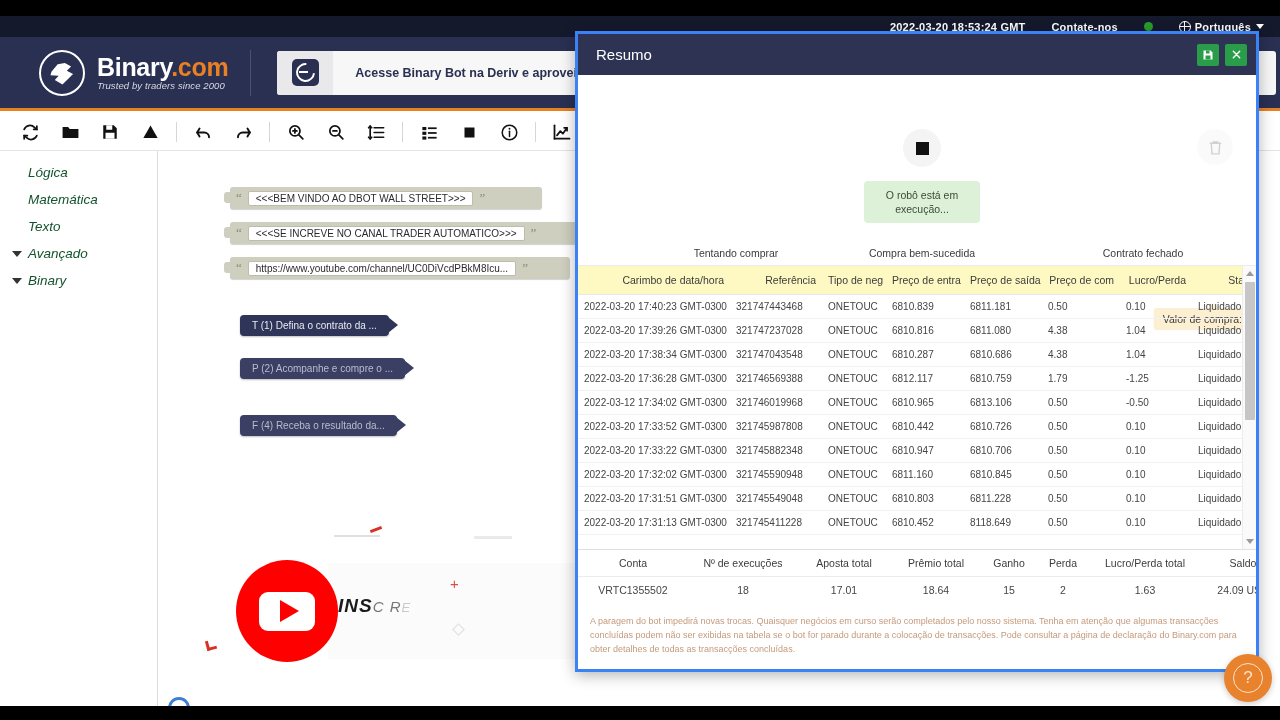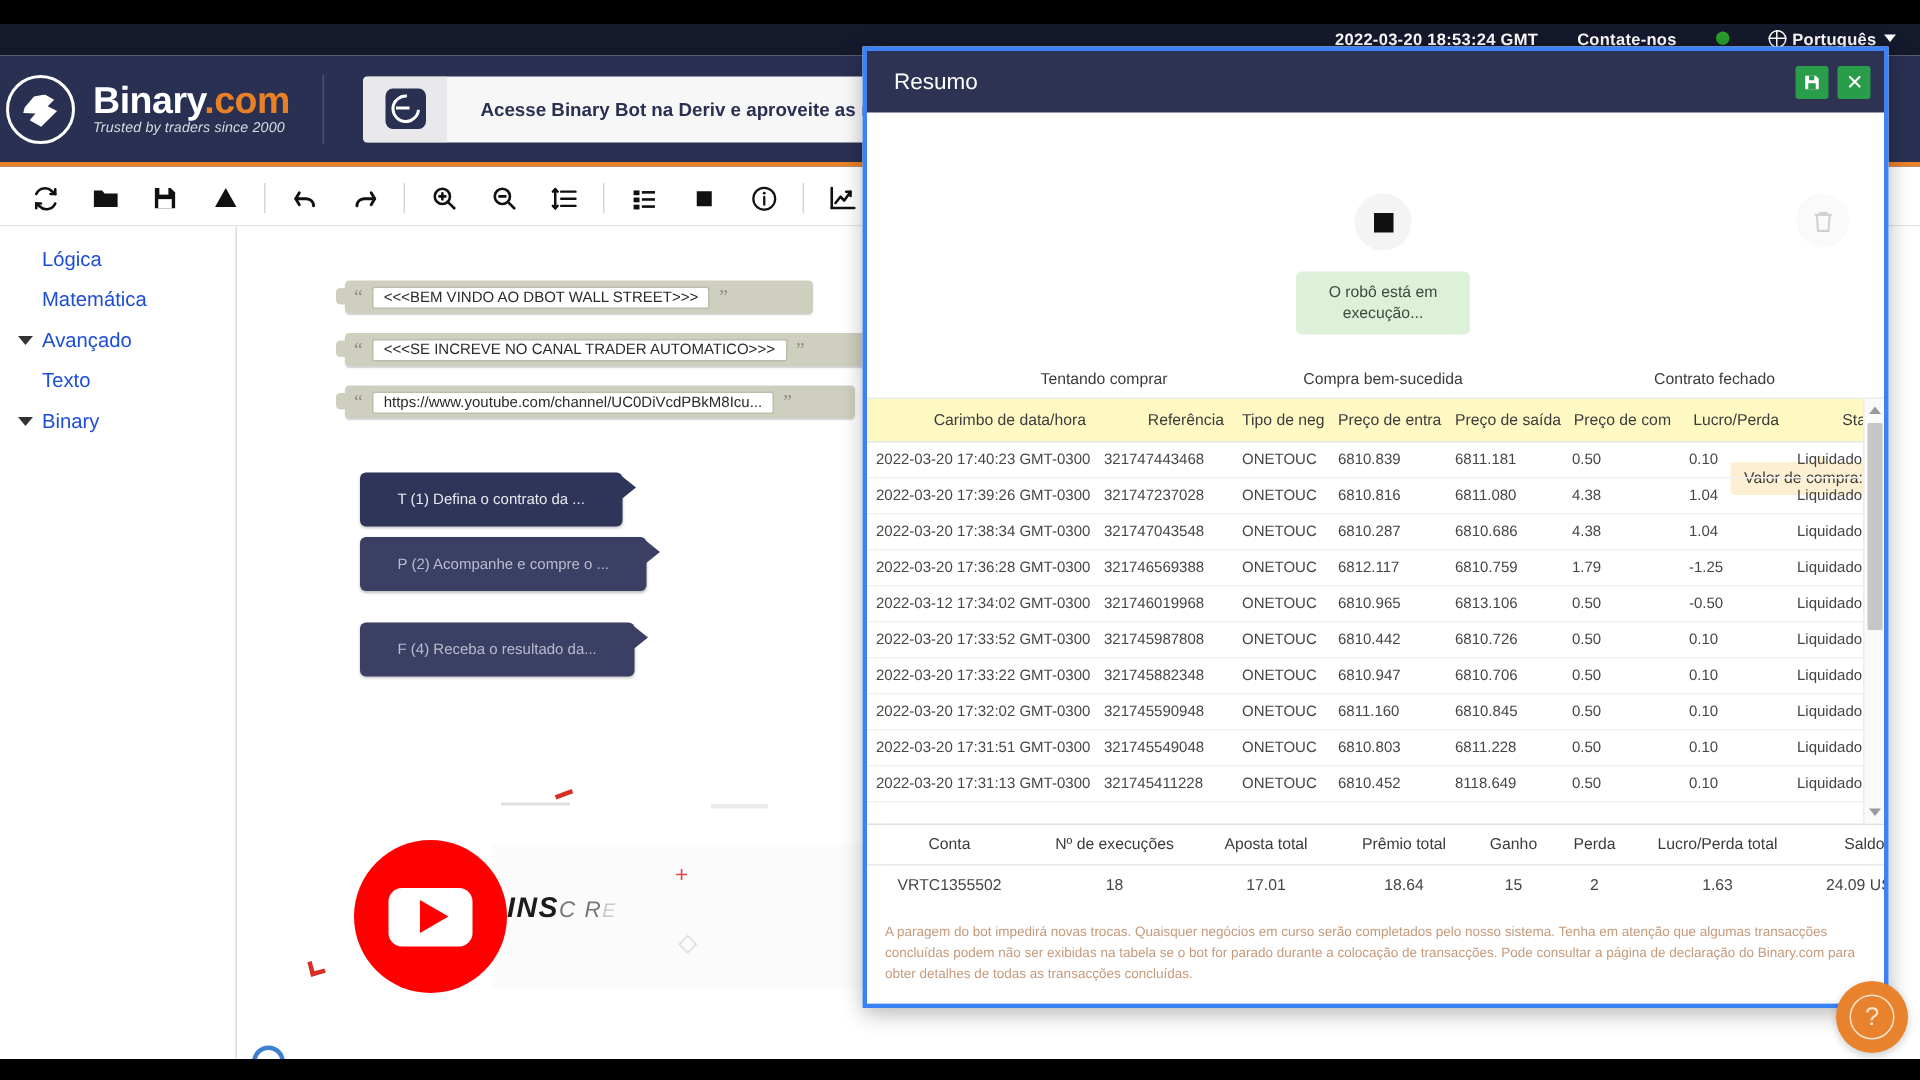--- a/index.html
+++ b/index.html
@@ -30,21 +30,21 @@
   .globe::after { content:""; position:absolute; left:4.4px; top:-1px; width:1.2px; height:12px; background:#fff; }
   .caret-d { display:inline-block; width:0;height:0;border-left:4px solid transparent;border-right:4px solid transparent;
              border-top:5px solid #fff; margin-left:5px; vertical-align:2px; }
 
   
   .bheader {
     position:absolute; left:0; top:37px; width:1280px; height:74px;
     background:#2a3052; border-bottom:3px solid #e98024;
     display:flex; align-items:center;
   }
-  .logo-wrap { display:flex; align-items:center; padding-left:4px; }
+  .logo-wrap { display:flex; align-items:center; padding-left:39px; }
   .logo-circle {
     width:46px;height:46px;border-radius:50%; border:2.5px solid #fff;
     position:relative; flex:none; overflow:hidden;
   }
   .logo-circle::after{
     content:""; position:absolute; left:9px; top:11px; width:24px; height:22px;
     background:#fff;
     clip-path: polygon(6% 42%, 32% 8%, 62% 2%, 88% 18%, 70% 38%, 96% 52%, 52% 100%, 20% 80%, 36% 60%, 2% 58%);
   }
   .logo-text { margin-left:12px; line-height:1.05; }
@@ -83,22 +83,22 @@
   .tb-sep { width:1px;height:20px;background:#d6d6d6; margin:0 6px; }
   .tb-btn svg { display:block; }
 
   
   .workspace { position:absolute; left:0; top:151px; width:1280px; bottom:14px; background:#fbfbfb; }
   .flyout {
     position:absolute; left:0; top:0; width:158px; bottom:0; background:#fff;
     border-right:1px solid #dcdcdc; padding-top:8px;
   }
   .cat {
-    height:27px; display:flex; align-items:center; font-size:13.5px; color:#1d4ed8;
-    padding-left:12px; cursor:pointer;
+    height:27px; display:flex; align-items:center; font-size:13.5px; color:#14532d;
+    padding-left:12px; cursor:pointer;font-style:italic;
   }
   .cat .tri { width:0;height:0;border-left:5px solid transparent;border-right:5px solid transparent;
               border-top:6px solid #333; margin-right:6px; }
   .cat .tri.hidden { visibility:hidden; }
 
   .canvas { position:absolute; left:158px; top:0; right:0; bottom:0; background:#fff; overflow:hidden; }
 
   
   .cblock {
     position:absolute; height:22px; background:#cfcfbf; border-radius:3px;
@@ -109,22 +109,22 @@
   .cblock .txt {
     background:#fff; border:1px solid #bdbdae; border-radius:2px; margin:0 6px;
     padding:1px 7px; font-size:10px; white-space:nowrap; color:#2b2b2b;
   }
   .cblock .notch {
     position:absolute; left:-6px; top:5px; width:7px; height:11px; background:#cfcfbf;
     border-radius:3px 0 0 3px;
   }
   
   .dblock {
-    position:absolute; height:36px; background:#2f3558; border-radius:4px;
-    display:flex; align-items:center; padding:0 25px; color:#e8e9f1; font-size:10px;
+    position:absolute; height:21px; background:#2f3558; border-radius:4px;
+    display:flex; align-items:center; padding:0 12px; color:#e8e9f1; font-size:10px;
     box-shadow:0 1px 2px rgba(0,0,0,.25); white-space:nowrap;
   }
   .dblock::after {
     content:""; position:absolute; right:-9px; top:2px; width:0;height:0;
     border-top:8.5px solid transparent; border-bottom:8.5px solid transparent; border-left:10px solid #2f3558;
   }
   .dblock.faded { background:#3a3f63; color:#b9bccf; }
   .dblock.faded::after { border-left-color:#3a3f63; }
 
   
@@ -394,26 +394,26 @@
     <div class="flyout">
       <div class="cat">
           <span class="tri hidden"></span>
           <span>Lógica</span>
         </div>
       <div class="cat">
           <span class="tri hidden"></span>
           <span>Matemática</span>
         </div>
       <div class="cat">
+          <span class="tri hidden"></span>
+          <span>Texto</span>
+        </div>
+      <div class="cat">
           <span class="tri"></span>
           <span>Avançado</span>
-        </div>
-      <div class="cat">
-          <span class="tri hidden"></span>
-          <span>Texto</span>
         </div>
       <div class="cat">
           <span class="tri"></span>
           <span>Binary</span>
         </div>
     </div>
 
     <div class="canvas">
 
       <div class="cblock" style="left:72px; top:36px; width:312px;">

